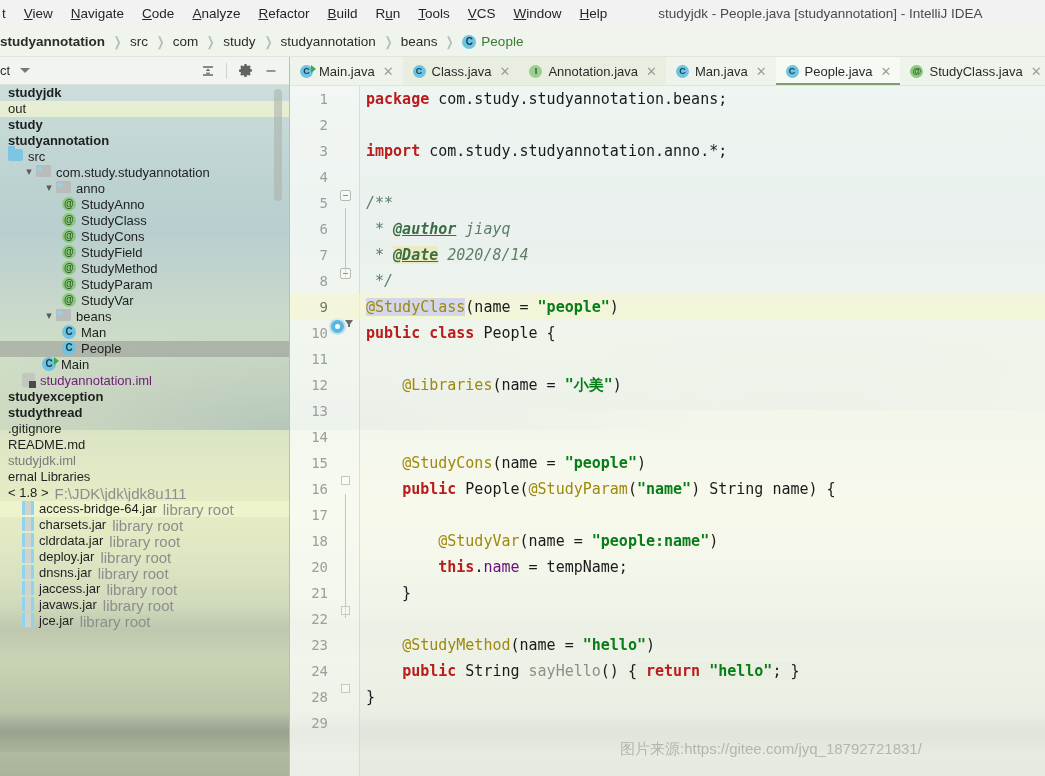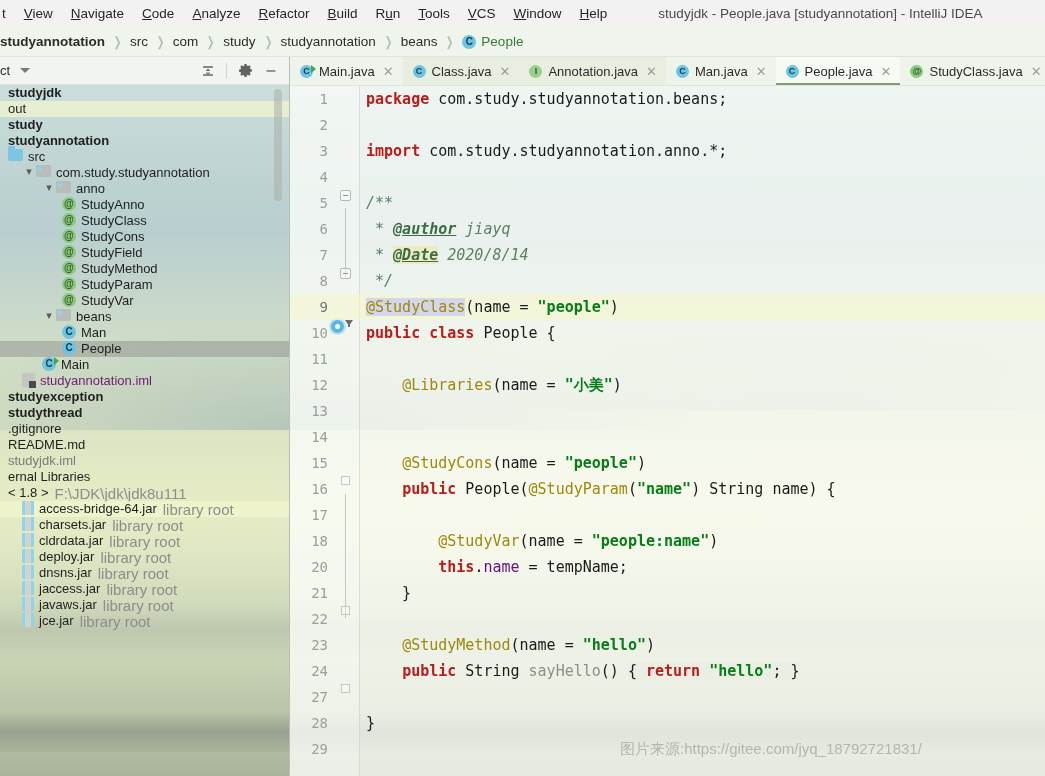--- a/index.html
+++ b/index.html
@@ -695,19 +695,18 @@
       <div class="line"><span class="lnum">14</span><span class="code"></span></div>
       <div class="line"><span class="lnum">15</span><span class="code"><span class="plain">    </span><span class="anno">@StudyCons</span><span class="plain">(name = </span><span class="str">"people"</span><span class="plain">)</span></span></div>
       <div class="line"><span class="lnum">16</span><span class="code"><span class="plain">    </span><span class="kw">public</span> <span class="plain">People(</span><span class="anno">@StudyParam</span><span class="plain">(</span><span class="str">"name"</span><span class="plain">) String name) {</span></span></div>
       <div class="line"><span class="lnum">17</span><span class="code"></span></div>
       <div class="line"><span class="lnum">18</span><span class="code"><span class="plain">        </span><span class="anno">@StudyVar</span><span class="plain">(name = </span><span class="str">"people:name"</span><span class="plain">)</span></span></div>
       <div class="line"><span class="lnum">20</span><span class="code"><span class="plain">        </span><span class="kw">this</span><span class="plain">.</span><span class="field">name</span><span class="plain"> = tempName;</span></span></div>
       <div class="line"><span class="lnum">21</span><span class="code"><span class="plain">    }</span></span></div>
       <div class="line"><span class="lnum">22</span><span class="code"></span></div>
       <div class="line"><span class="lnum">23</span><span class="code"><span class="plain">    </span><span class="anno">@StudyMethod</span><span class="plain">(name = </span><span class="str">"hello"</span><span class="plain">)</span></span></div>
       <div class="line"><span class="lnum">24</span><span class="code"><span class="plain">    </span><span class="kw">public</span> <span class="plain">String </span><span class="mth-grey">sayHello</span><span class="plain">() </span><span class="hl-block"><span class="plain">{ </span><span class="kw">return</span> <span class="str">"hello"</span><span class="plain">; }</span></span></span></div>
-      <div class="line"><span class="lnum">27</span><span class="code"></span></div>
       <div class="line"><span class="lnum">28</span><span class="code"><span class="plain">}</span></span></div>
       <div class="line"><span class="lnum">29</span><span class="code"></span></div>
     </div>
 </div>
 
 <div id="watermark">图片来源:https://gitee.com/jyq_18792721831/</div>
 
 </body></html>

